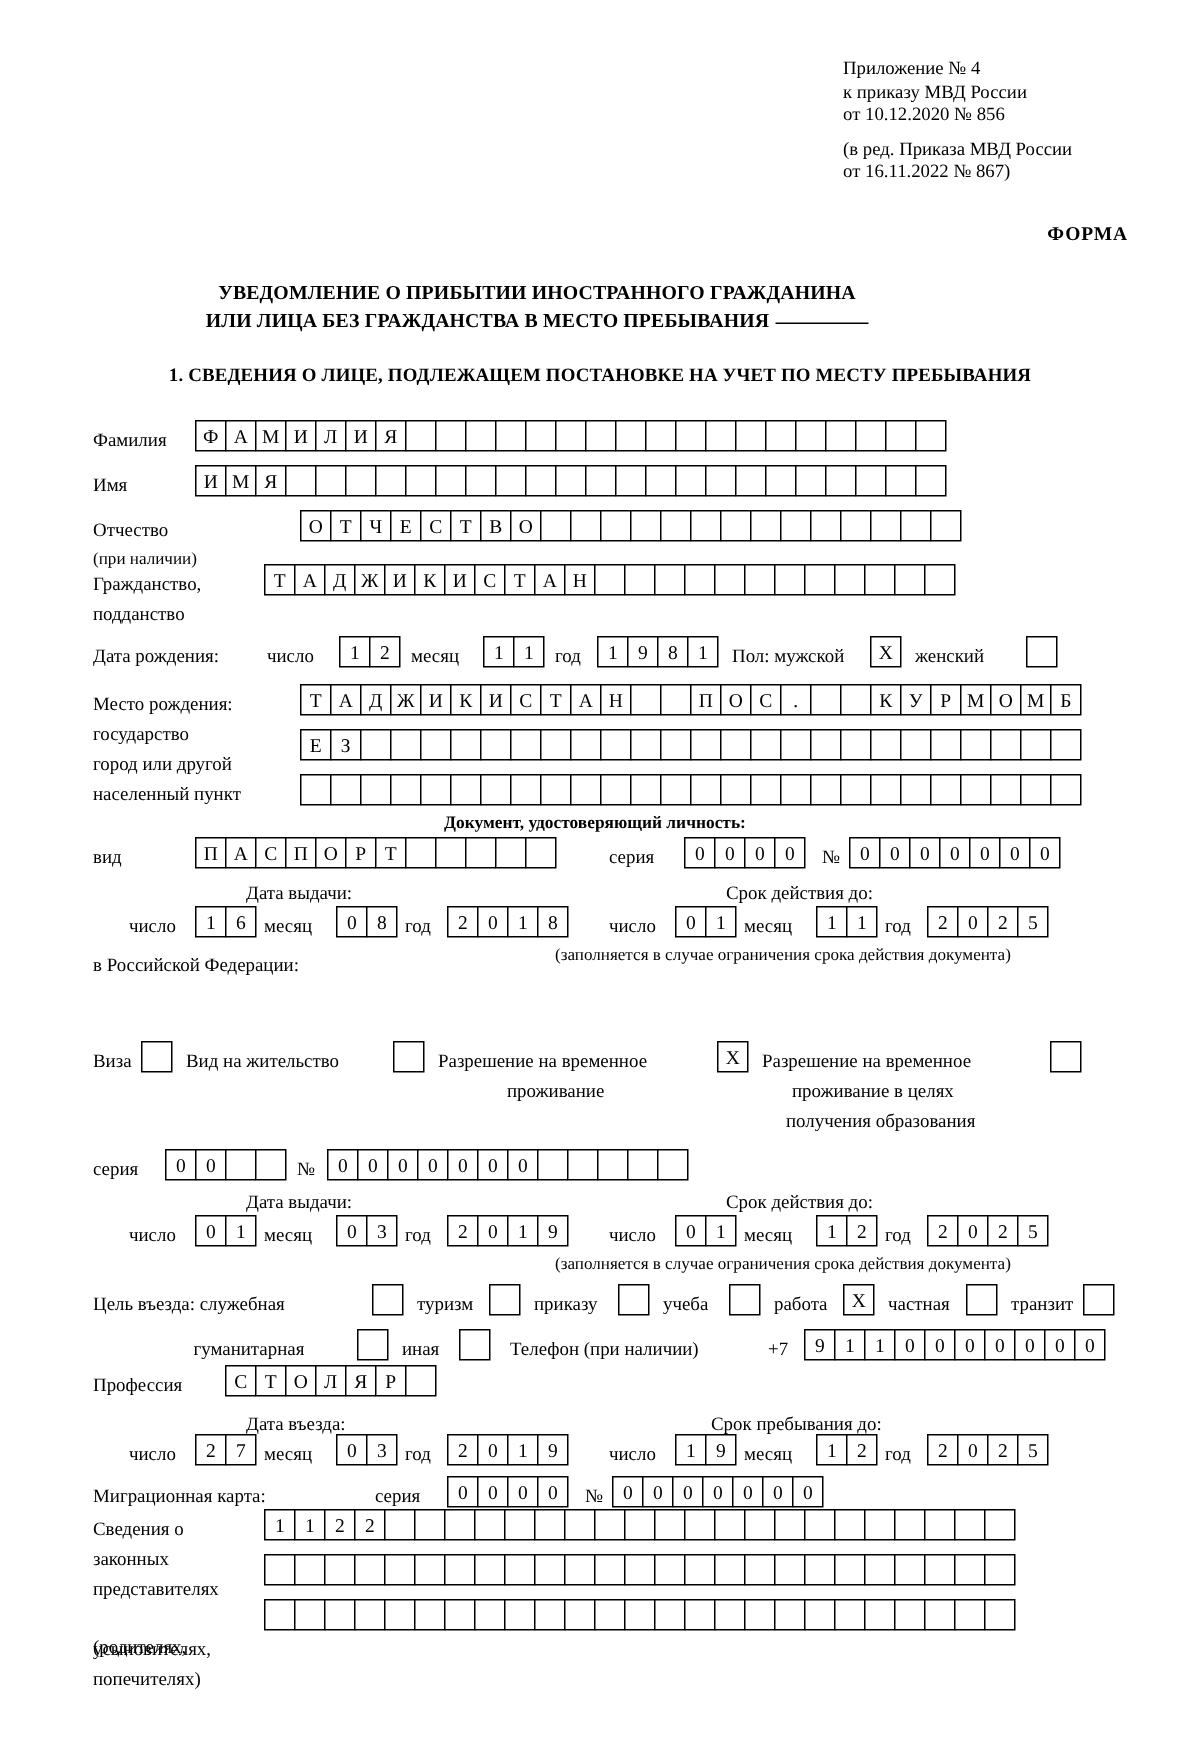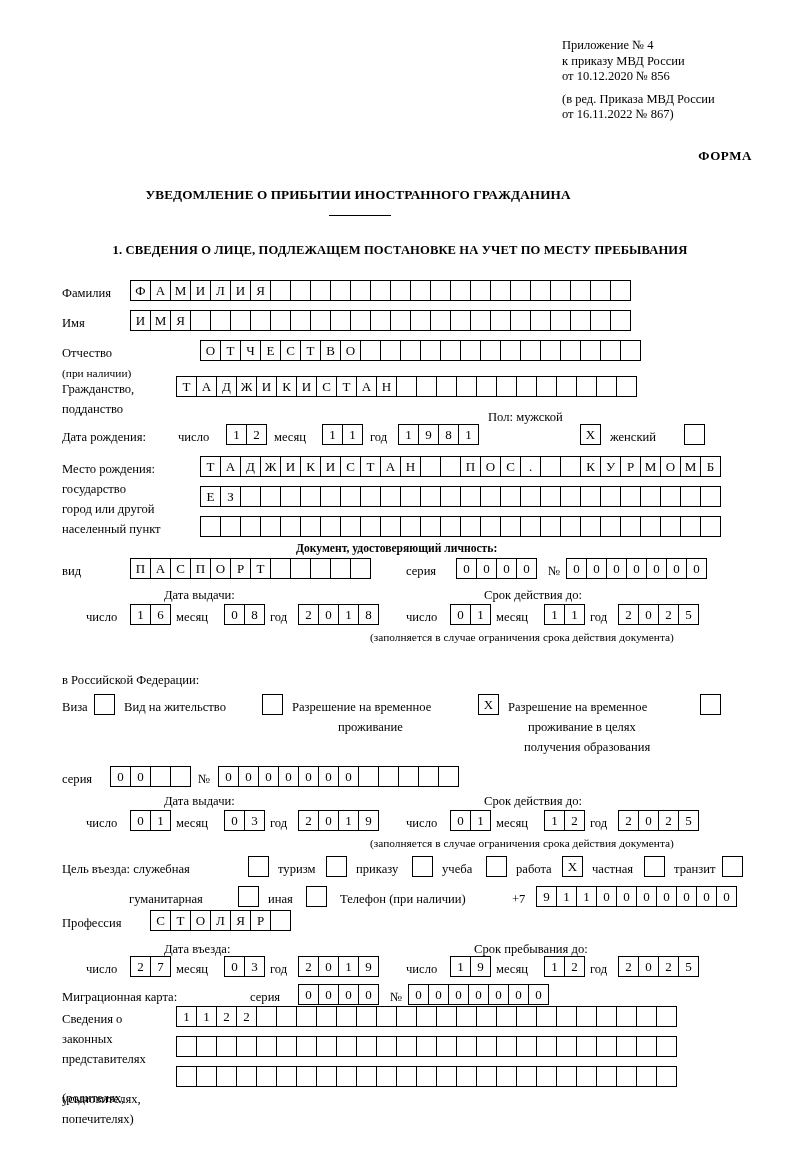--- a/index.html
+++ b/index.html
@@ -111,21 +111,21 @@
     <div>к приказу МВД России</div>
     <div>от 10.12.2020 № 856</div>
     <div class="gap"></div>
     <div>(в ред. Приказа МВД России</div>
     <div>от 16.11.2022 № 867)</div>
   </div>
   <div class="forma">ФОРМА</div>
 
   <div class="title">
     <div>УВЕДОМЛЕНИЕ О ПРИБЫТИИ ИНОСТРАННОГО ГРАЖДАНИНА</div>
-    <div><span class="underline-after"></span></div>
+    <div><span>ИЛИ ЛИЦА БЕЗ ГРАЖДАНСТВА В МЕСТО ПРЕБЫВАНИЯ</span><span class="underline-after"></span></div>
   </div>
 
   <div class="section-title">1. СВЕДЕНИЯ О ЛИЦЕ, ПОДЛЕЖАЩЕМ ПОСТАНОВКЕ НА УЧЕТ ПО МЕСТУ ПРЕБЫВАНИЯ</div>
 
   <div class="lbl" style="top:286px; left:62px;">Фамилия</div>
   <div class="boxrow" id="row-surname" style="top:280px; left:130px;">
       <div class="bx">Ф</div>
       <div class="bx">А</div>
       <div class="bx">М</div>
       <div class="bx">И</div>
@@ -247,21 +247,21 @@
       <div class="bx">1</div>
       <div class="bx">1</div>
     </div>
   <div class="lbl" style="top:430px; left:370px;">год</div>
   <div class="boxrow" id="row-birthyear" style="top:424px; left:398px;">
       <div class="bx">1</div>
       <div class="bx">9</div>
       <div class="bx">8</div>
       <div class="bx">1</div>
     </div>
-  <div class="lbl" style="top:410px; left:488px;">Пол: мужской</div>
+  <div class="lbl" style="top:430px; left:488px;">Пол: мужской</div>
   <div class="boxrow" id="row-sexmale" style="top:424px; left:580px;">
       <div class="bx">X</div>
     </div>
   <div class="lbl" style="top:430px; left:610px;">женский</div>
   <div class="boxrow" id="row-sexfemale" style="top:424px; left:684px;">
       <div class="bx"></div>
     </div>
 
   <div class="lbl" style="top:462px; left:62px;">Место рождения:</div>
   <div class="lbl" style="top:482px; left:62px;">государство</div>
@@ -420,21 +420,21 @@
   <div class="lbl" style="top:610px; left:590px;">год</div>
   <div class="boxrow" id="row-idvalidyear" style="top:604px; left:618px;">
       <div class="bx">2</div>
       <div class="bx">0</div>
       <div class="bx">2</div>
       <div class="bx">5</div>
     </div>
 
   <div class="lbl small" style="top:630px; left:370px;">(заполняется в случае ограничения срока действия документа)</div>
 
-  <div class="lbl" style="top:673px; left:62px;">в Российской Федерации:</div>
+  <div class="lbl" style="top:636px; left:62px;">в Российской Федерации:</div>
 
   <div class="lbl" style="top:700px; left:62px;">Виза</div>
   <div class="boxrow" id="row-visa" style="top:694px; left:94px;">
       <div class="bx"></div>
     </div>
   <div class="lbl" style="top:700px; left:124px;">Вид на жительство</div>
   <div class="boxrow" id="row-residence" style="top:694px; left:262px;">
       <div class="bx"></div>
     </div>
   <div class="lbl" style="top:700px; left:292px;">Разрешение на временное</div>

